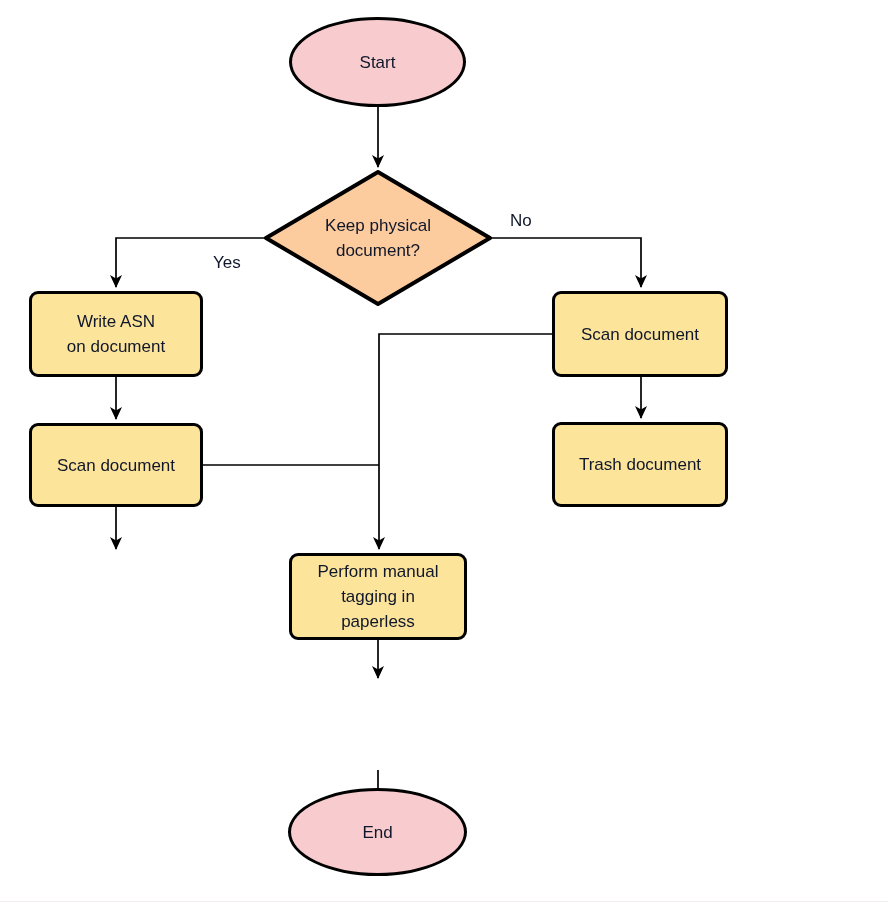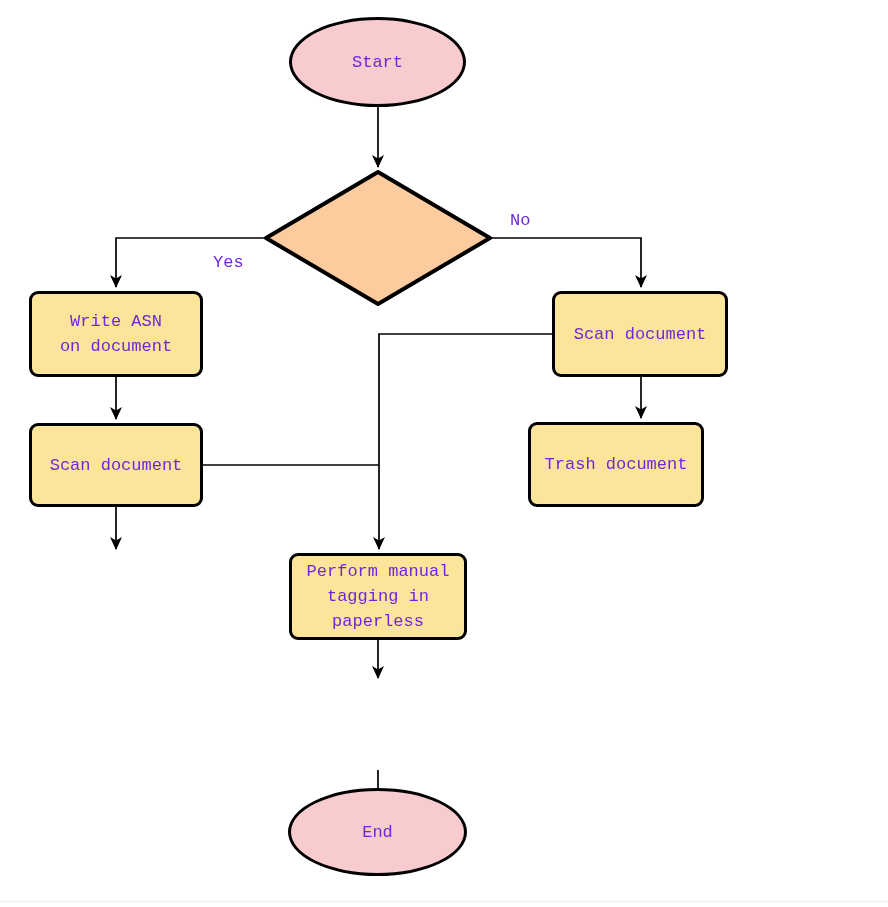--- a/index.html
+++ b/index.html
@@ -1,21 +1,21 @@
 <!DOCTYPE html>
 <html><head>
 <meta charset="utf-8">
 <style>
   html,body{margin:0;padding:0;background:#ffffff;}
   #canvas{
     position:relative;
     width:888px;height:907px;
     background:#ffffff;
-    font-family:Liberation Mono, monospace;
-    color:#6d28d9;
+    font-family:Liberation Sans, sans-serif;
+    color:#0f172a;
     overflow:hidden;
   }
   svg.wires{position:absolute;left:0;top:0;width:888px;height:907px;}
   .node{
     position:absolute;
     display:flex;align-items:center;justify-content:center;
     text-align:center;
     font-size:17px;line-height:25px;
     white-space:pre-line;
     box-sizing:border-box;
@@ -79,30 +79,32 @@
 
     <path d="M378,640 L378,678" fill="none" stroke="#000" stroke-width="1.7" marker-end="url(#arrow)"></path>
 
     <path d="M378,770 L378,808" fill="none" stroke="#000" stroke-width="1.7" marker-end="url(#arrow)"></path>
 
     <polygon points="378,172 490,238 378,304 266,238" fill="#FCCB9E" stroke="#000000" stroke-width="4" stroke-linejoin="round"></polygon>
   </svg>
 
   <div class="node ellipse" style="left: 289px; top: 17px; width: 177px; height: 90px; background: rgb(248, 204, 206);">Start</div>
 
+  <div class="diamond-label" style="left:283px;top:212px;width:190px;height:52px;">Keep physical
+document?</div>
 
   <div class="node" style="left: 29px; top: 291px; width: 174px; height: 86px; background: rgb(253, 228, 155);">Write ASN
 on document</div>
 
   <div class="node" style="left: 29px; top: 423px; width: 174px; height: 84px; background: rgb(253, 228, 155);">Scan document</div>
 
 
   <div class="node" style="left: 552px; top: 291px; width: 176px; height: 86px; background: rgb(253, 228, 155);">Scan document</div>
 
-  <div class="node" style="left: 528px; top: 422px; width: 176px; height: 85px; background: rgb(253, 228, 155);">Trash document</div>
+  <div class="node" style="left: 552px; top: 422px; width: 176px; height: 85px; background: rgb(253, 228, 155);">Trash document</div>
 
   <div class="node" style="left: 289px; top: 553px; width: 178px; height: 87px; background: rgb(253, 228, 155);">Perform manual
 tagging in
 paperless</div>
 
 
   <div class="node ellipse" style="left: 288px; top: 788px; width: 179px; height: 88px; background: rgb(248, 204, 206);">End</div>
 
   <div class="edge-label" style="left:211px;top:212px;margin-top:42px;">Yes</div>
   <div class="edge-label" style="left:508px;top:212px;">No</div>

